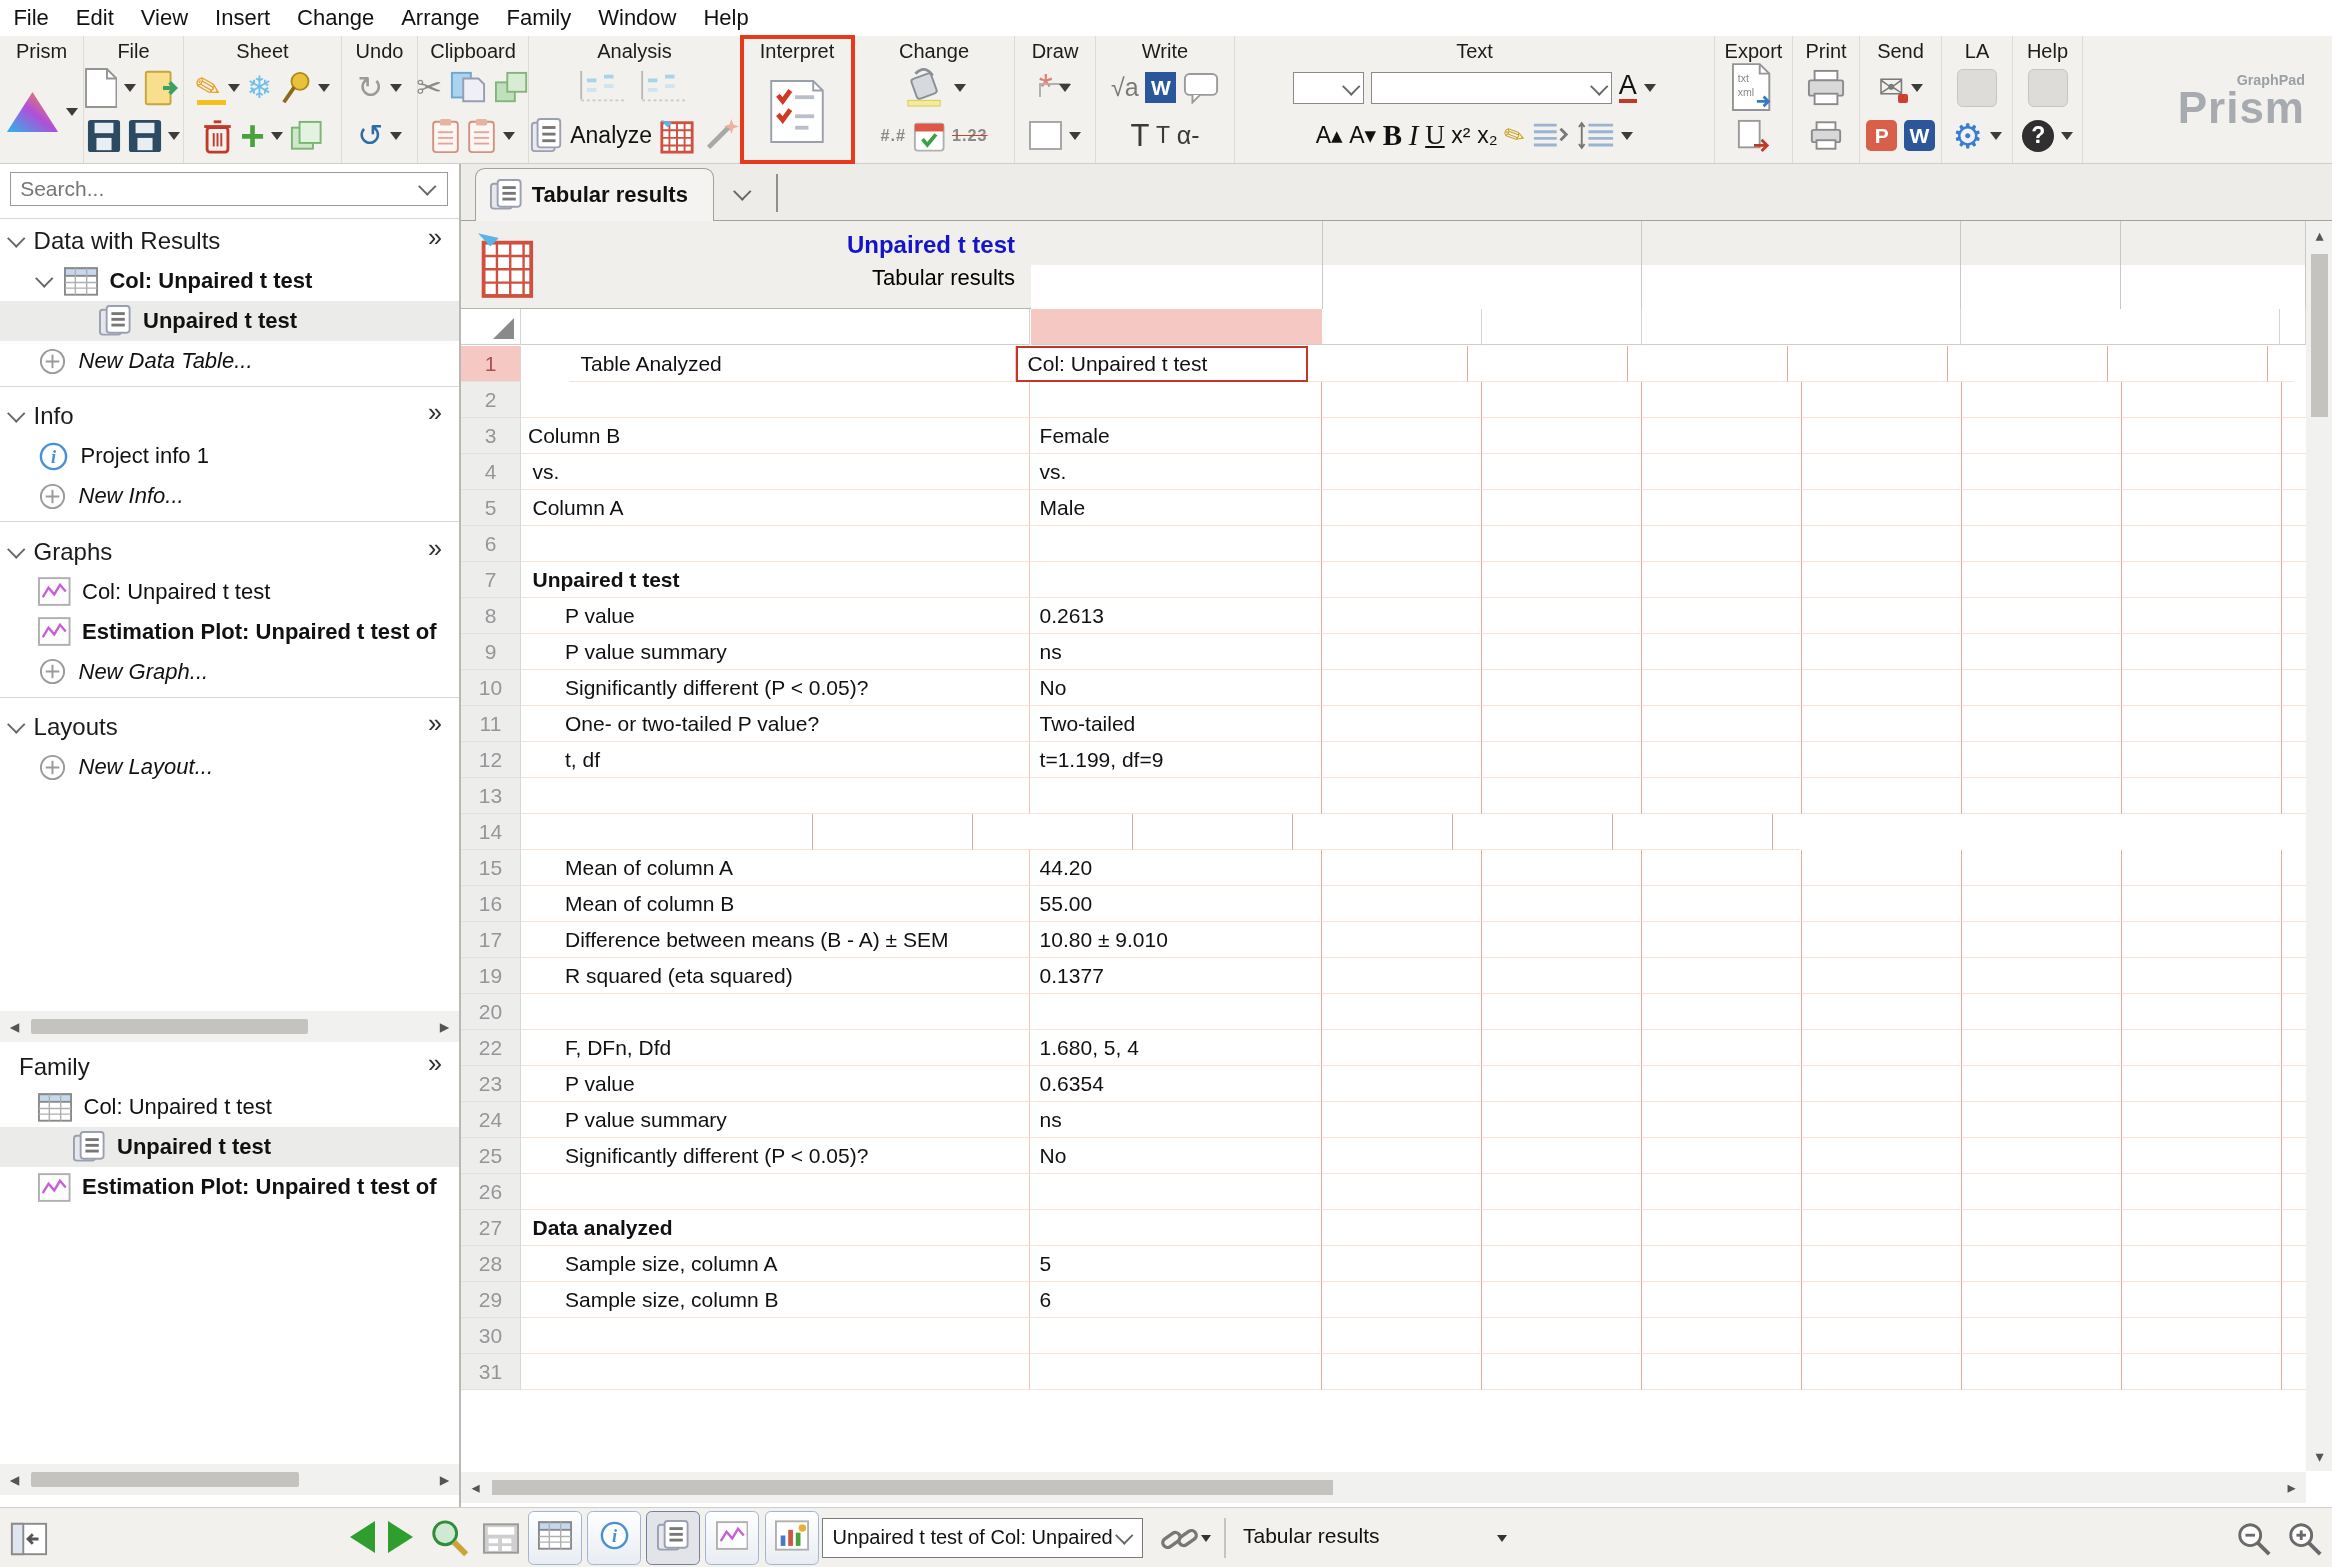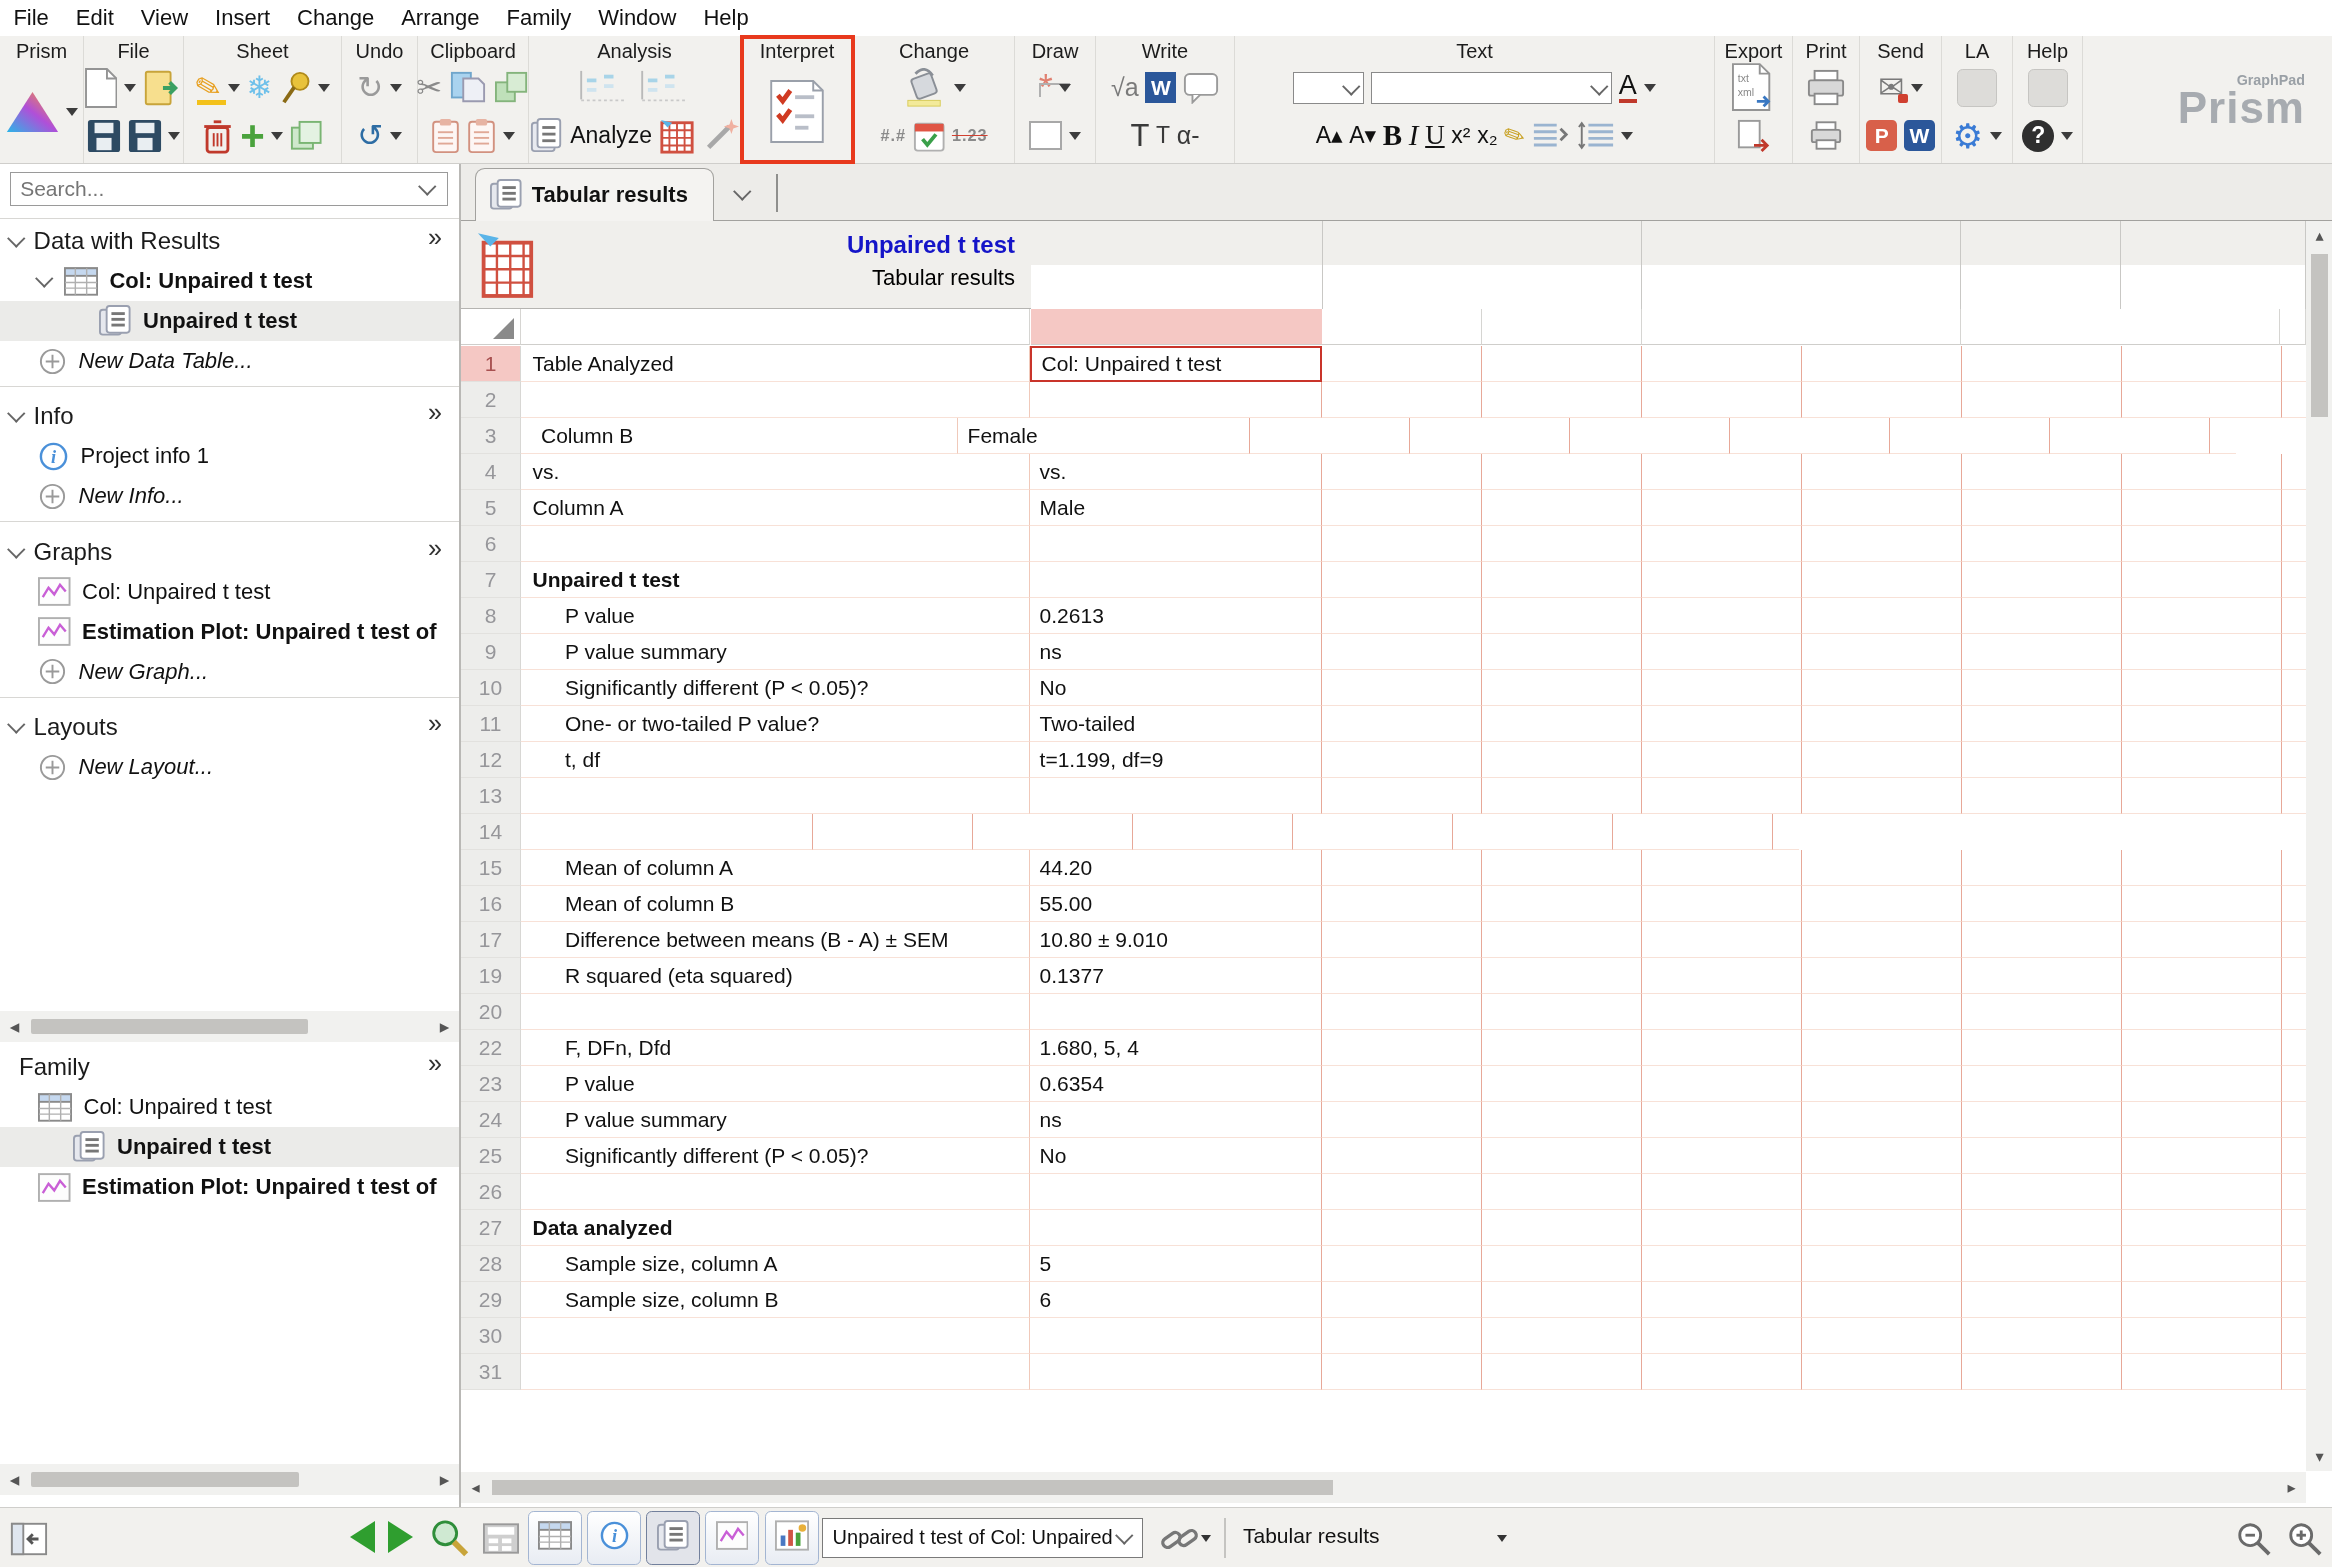--- a/index.html
+++ b/index.html
@@ -835,21 +835,21 @@
       <div class="ccell" style="left: 1021px; width: 160px;"></div>
       <div class="ccell" style="left: 1181px; width: 160px;"></div>
       <div class="ccell" style="left: 1340px; width: 160px;"></div>
       <div class="ccell" style="left: 1500px; width: 160px;"></div>
       <div class="ccell" style="left: 1659px; width: 160px;"></div>
       <div class="ccell" style="left: 1819px; width: 26px;"></div>
     </div>
   <div id="gridrows">
       <div class="grow">
         <div class="rownum pink">1</div>
-        <div class="cell lab" style="width: 509px; padding-left: 11.5px;">Table Analyzed</div>
+        <div class="cell lab" style="width: 447px; padding-left: 11.5px; margin-left: 48px;">Table Analyzed</div>
         <div class="cell selcell" style="width: 292px; padding-left: 9.6px;">Col: Unpaired t test</div>
         <div class="cell" style="width: 160px;"></div>
         <div class="cell" style="width: 160px;"></div>
         <div class="cell" style="width: 160px;"></div>
         <div class="cell" style="width: 160px;"></div>
         <div class="cell" style="width: 160px;"></div>
         <div class="cell" style="width: 160px;"></div>
         <div class="cell" style="width: 26px; border-right: none;"></div>
       </div>
       <div class="grow">
@@ -859,21 +859,21 @@
         <div class="cell" style="width: 160px;"></div>
         <div class="cell" style="width: 160px;"></div>
         <div class="cell" style="width: 160px;"></div>
         <div class="cell" style="width: 160px;"></div>
         <div class="cell" style="width: 160px;"></div>
         <div class="cell" style="width: 160px;"></div>
         <div class="cell" style="width: 26px; border-right: none;"></div>
       </div>
       <div class="grow">
         <div class="rownum">3</div>
-        <div class="cell lab" style="width: 437px; padding-left: 20px; text-align: right;">Column B</div>
+        <div class="cell lab" style="width: 509px; padding-left: 7px; text-align: right;">Column B</div>
         <div class="cell" style="width: 292px; padding-left: 9.6px;">Female</div>
         <div class="cell" style="width: 160px;"></div>
         <div class="cell" style="width: 160px;"></div>
         <div class="cell" style="width: 160px;"></div>
         <div class="cell" style="width: 160px;"></div>
         <div class="cell" style="width: 160px;"></div>
         <div class="cell" style="width: 160px;"></div>
         <div class="cell" style="width: 26px; border-right: none;"></div>
       </div>
       <div class="grow">

